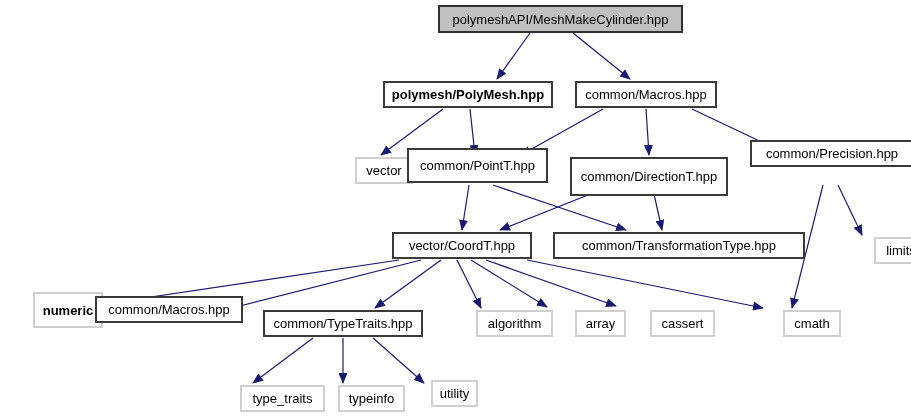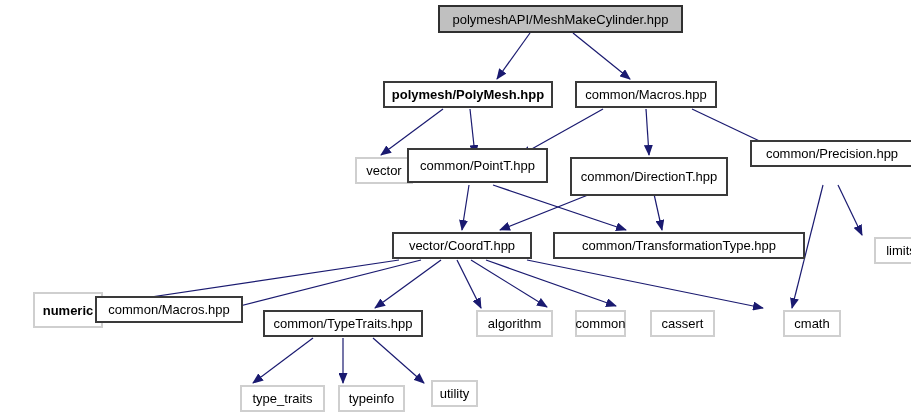--- a/index.html
+++ b/index.html
@@ -97,20 +97,20 @@
       <div class="node project" style="left: 407px; top: 148px; width: 141px; height: 35px;">common/PointT.hpp</div>
       <div class="node project" style="left: 570px; top: 157px; width: 158px; height: 39px;">common/DirectionT.hpp</div>
       <div class="node project" style="left: 750px; top: 140px; width: 164px; height: 27px;">common/Precision.hpp</div>
       <div class="node project" style="left: 392px; top: 232px; width: 140px; height: 27px;">vector/CoordT.hpp</div>
       <div class="node project" style="left: 553px; top: 232px; width: 252px; height: 27px;">common/TransformationType.hpp</div>
       <div class="node system" style="left: 846px; top: 237px; width: 54px; height: 27px;">limits</div>
       <div class="node system" style="left: 5px; top: 292px; width: 70px; height: 36px; font-weight: bold;">numeric</div>
       <div class="node project" style="left: 95px; top: 296px; width: 148px; height: 27px;">common/Macros.hpp</div>
       <div class="node project" style="left: 263px; top: 310px; width: 160px; height: 27px;">common/TypeTraits.hpp</div>
       <div class="node system" style="left: 448px; top: 310px; width: 77px; height: 27px;">algorithm</div>
-      <div class="node system" style="left: 547px; top: 310px; width: 51px; height: 27px;">common</div>
+      <div class="node system" style="left: 547px; top: 310px; width: 51px; height: 27px;">array</div>
       <div class="node system" style="left: 622px; top: 310px; width: 65px; height: 27px;">cassert</div>
       <div class="node system" style="left: 755px; top: 310px; width: 58px; height: 27px;">cmath</div>
       <div class="node system" style="left: 212px; top: 385px; width: 85px; height: 27px;">type_traits</div>
       <div class="node system" style="left: 310px; top: 385px; width: 67px; height: 27px; text-align: center;">typeinfo</div>
       <div class="node system" style="left: 403px; top: 380px; width: 47px; height: 27px;">utility</div>
     </div>
 </div>
 
 </body></html>

